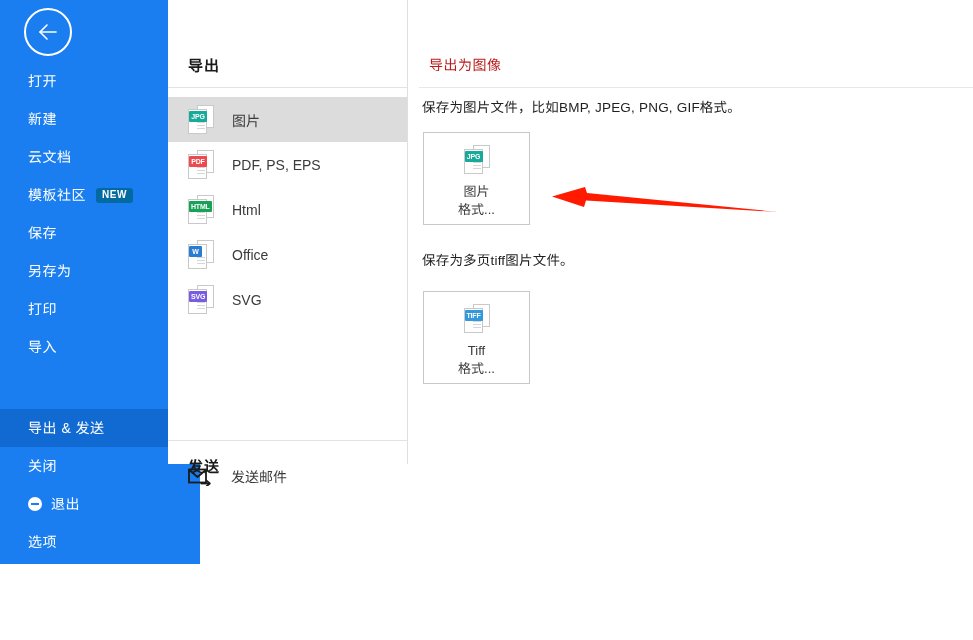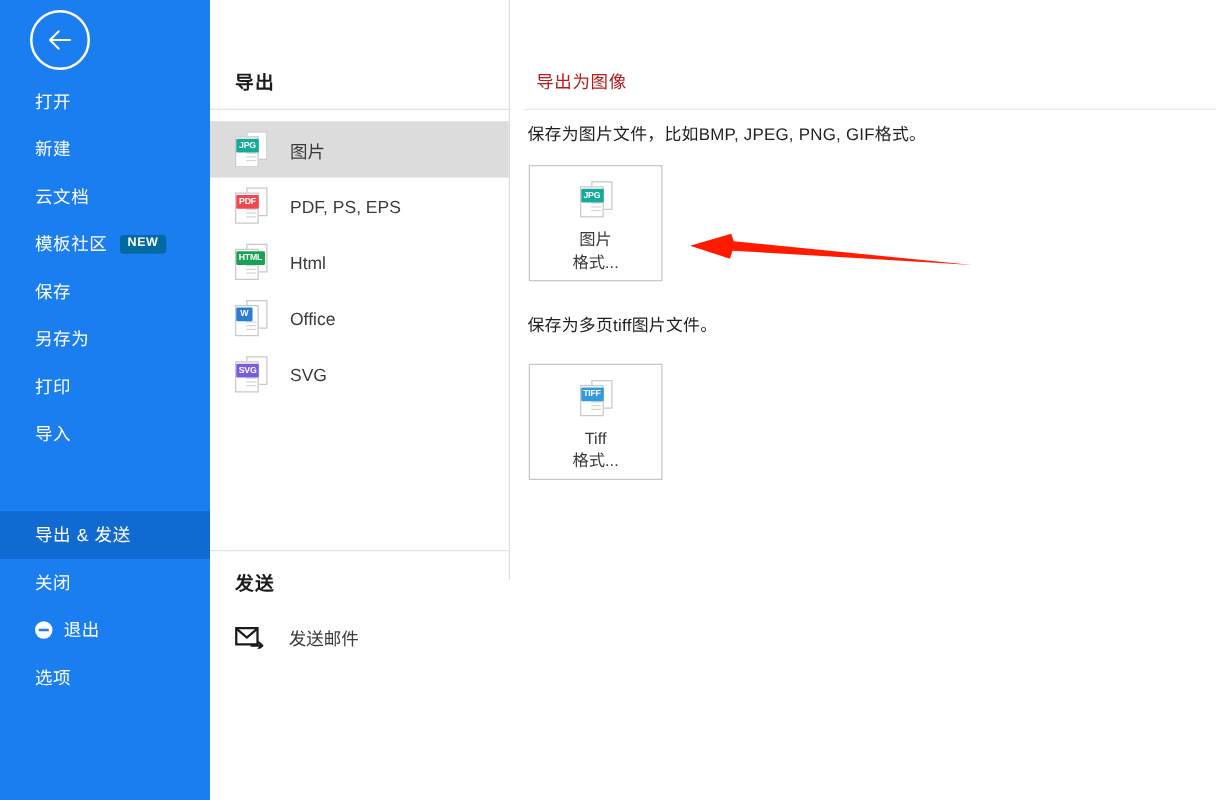--- a/index.html
+++ b/index.html
@@ -9,22 +9,23 @@
     background:#ffffff;
     font-family:"Liberation Sans","DejaVu Sans",sans-serif;
     overflow:hidden;
     position:relative;
     -webkit-font-smoothing:antialiased;
   }
   .app{position:relative;width:973px;height:640px;background:#fff;}
 
   
   .sidebar{
-    position:absolute;left:0;top:0;width:168px;height:640px;
+    position:absolute;left:0;top:0;width:168px;height:564px;
     background:#1a7ef0;
+    padding-left:32px;
   }
   .back-btn{
     position:absolute;left:24px;top:8px;
     width:48px;height:48px;border-radius:50%;
     border:2px solid #ffffff;
     box-sizing:border-box;
     display:flex;align-items:center;justify-content:center;
     cursor:pointer;
   }
   .back-btn svg{display:block;}
@@ -96,22 +97,22 @@
     margin-left:18px;font-size:14px;color:#3b3b3b;
   }
   .mid-rule2{
     position:absolute;left:0;top:440px;width:239px;height:1px;background:#e3e3e3;
   }
   .send-title{
     position:absolute;left:20px;top:455px;
     font-size:15px;font-weight:bold;color:#1a1a1a;letter-spacing:1px;
   }
   .send-row{
-    position:absolute;left:20px;top:500px;
-    display:flex;align-items:center;cursor:pointer;
+    position:absolute;left:20px;top:466px;
+    display:flex;align-items:flex-end;cursor:pointer;
   }
   .send-row .send-label{margin-left:19px;font-size:14px;color:#3b3b3b;}
 
   
   .doc-ico{position:relative;width:26px;height:30px;flex:0 0 auto;}
   .doc-ico .sheet-back{
     position:absolute;right:0;top:0;width:17px;height:23px;
     border:1px solid #c9c9c9;background:#fff;box-sizing:border-box;
   }
   .doc-ico .sheet-front{

